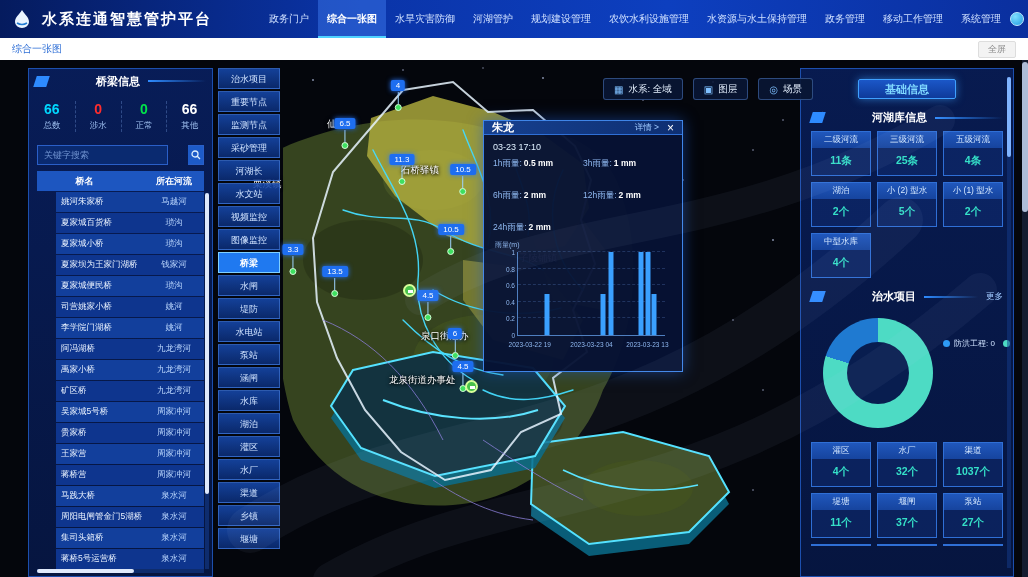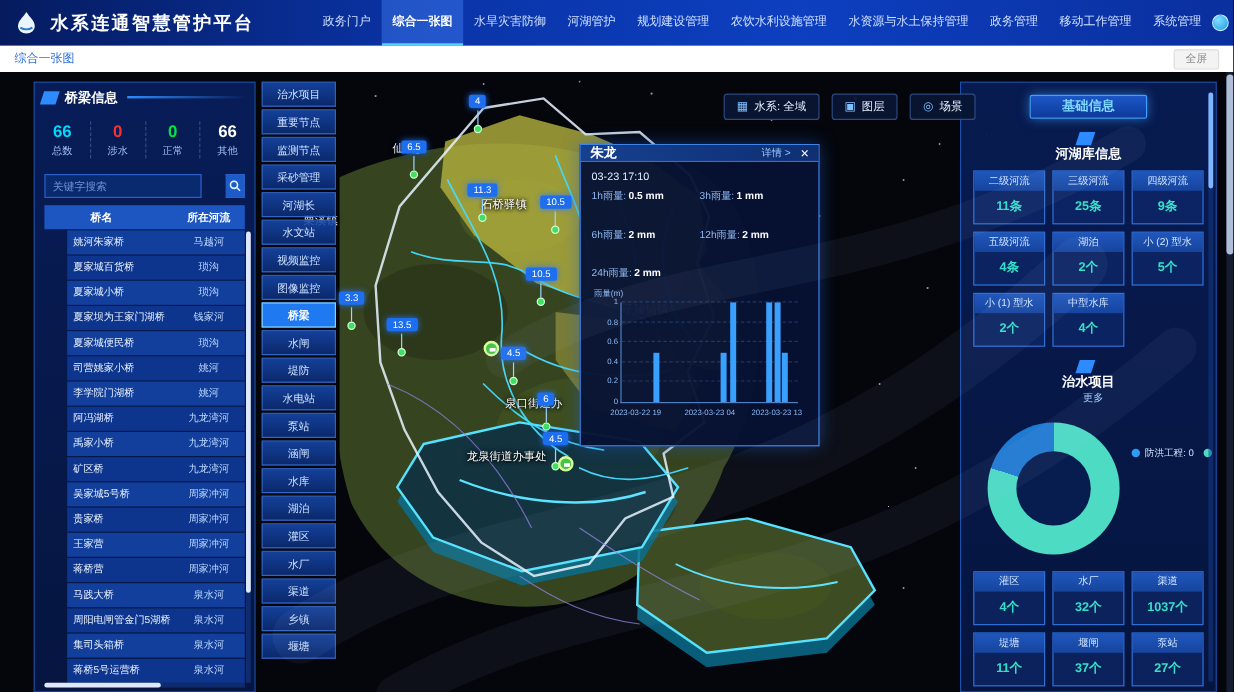--- a/index.html
+++ b/index.html
@@ -56,21 +56,21 @@
           background:rgba(9,22,52,.92); border:1px solid rgba(90,140,220,.45); border-radius:3px;
           color:#e6f1ff; font-size:9.5px; cursor:pointer; }
   .ctrl .ic { color:#7fc0ff; font-size:10px; }
 
   
   .lpanel { position:absolute; left:28px; top:8px; width:185px; height:509px;
             background:linear-gradient(180deg,rgba(8,30,92,.94),rgba(6,22,66,.96));
             border:1px solid #1c4fae; z-index:10; }
   .sec-head { display:flex; align-items:center; height:24px; padding:0 6px; }
   .accent { width:13px; height:11px; background:#2e8bff; transform:skewX(-18deg); margin-right:6px; flex:none; }
-  .sec-title { color:#fff; font-size:11px; font-weight:bold; white-space:nowrap; }
+  .sec-title { color:#fff; font-size:11px; font-weight:bold; white-space:nowrap;margin-left:42px; }
   .sec-line { flex:1; height:2px; margin-left:8px; background:linear-gradient(90deg,#2e8bff,rgba(46,139,255,0)); }
   .stats { display:grid; grid-template-columns:repeat(4,1fr); padding:8px 0 10px; text-align:center; }
   .stat + .stat { border-left:1px dashed rgba(120,160,230,.35); }
   .stat .v { font-size:14px; font-weight:bold; }
   .stat .l { font-size:8.5px; color:#9fc0f0; margin-top:3px; }
   .search { display:flex; margin:3px 8px 6px; height:20px;gap:20px; }
   .search input { flex:1; background:#0a2a70; border:1px solid #2a5fc8; color:#cfe0ff; font-size:9px;
                   padding:0 6px; outline:none; font-family:"Liberation Sans",sans-serif; }
   .search input::placeholder { color:#6f92cf; }
   .search button { width:24px; background:#1d5bc8; border:1px solid #2a5fc8; border-left:none;
@@ -119,21 +119,21 @@
   .rainbar { position:absolute; bottom:0; width:5px; background:#3aa0ff; transform:translateX(-50%); }
   .xtick { position:absolute; bottom:-13px; font-size:6.5px; color:#8fb8f0; transform:translateX(-50%); white-space:nowrap; }
 
   
   .rpanel { position:absolute; left:800px; top:8px; width:214px; height:509px;
             background:linear-gradient(180deg,rgba(8,28,84,.94),rgba(6,22,66,.96));
             border:1px solid #1c4fae; z-index:10; overflow:hidden; }
   .rp-head { width:98px; margin:10px auto 0; height:20px; line-height:18px; text-align:center;
              background:linear-gradient(180deg,#1b57c8,#0e3a9a); border:1px solid #3fa0ff; border-radius:2px;
              color:#7fd8ff; font-size:11px; font-weight:bold; box-shadow:0 0 9px rgba(60,160,255,.6); cursor:pointer; }
-  .rsec-head { display:flex; align-items:center; margin:11px 10px 6px;flex-direction:column; }
+  .rsec-head { display:flex; align-items:center; margin:11px 10px 6px; }
   .more-link { font-size:8.5px; color:#9fc9ff; margin-left:8px; cursor:pointer; white-space:nowrap; }
   .cards { display:grid; grid-template-columns:repeat(3,1fr); gap:6px; margin:0 10px; }
   .card { border:1px solid #2f6fd6; background:rgba(15,45,120,.5); cursor:pointer; }
   .card .cl { background:linear-gradient(180deg,#2057bc,#16449e); font-size:8.5px; color:#d5e8ff;
               text-align:center; padding:2px 1px; white-space:nowrap; overflow:hidden; }
   .card .cv { text-align:center; font-size:10.5px; font-weight:bold; color:#35e0c8; padding:6px 0 7px; }
   .donut-block { position:relative; height:132px; margin:2px 10px 0; }
   .donut { position:absolute; left:12px; top:8px; width:110px; height:110px; border-radius:50%; }
   .donut-hole { position:absolute; left:50%; top:50%; width:62px; height:62px; transform:translate(-50%,-50%);
                 border-radius:50%; background:#081d4f; }
@@ -568,24 +568,20 @@
           <div class="card">
             <div class="cl">二级河流</div>
             <div class="cv">11条</div>
           </div>
 
           <div class="card">
             <div class="cl">三级河流</div>
             <div class="cv">25条</div>
           </div>
 
-          <div class="card">
-            <div class="cl">四级河流</div>
-            <div class="cv">9条</div>
-          </div>
 
           <div class="card">
             <div class="cl">五级河流</div>
             <div class="cv">4条</div>
           </div>
 
           <div class="card">
             <div class="cl">湖泊</div>
             <div class="cv">2个</div>
           </div>

